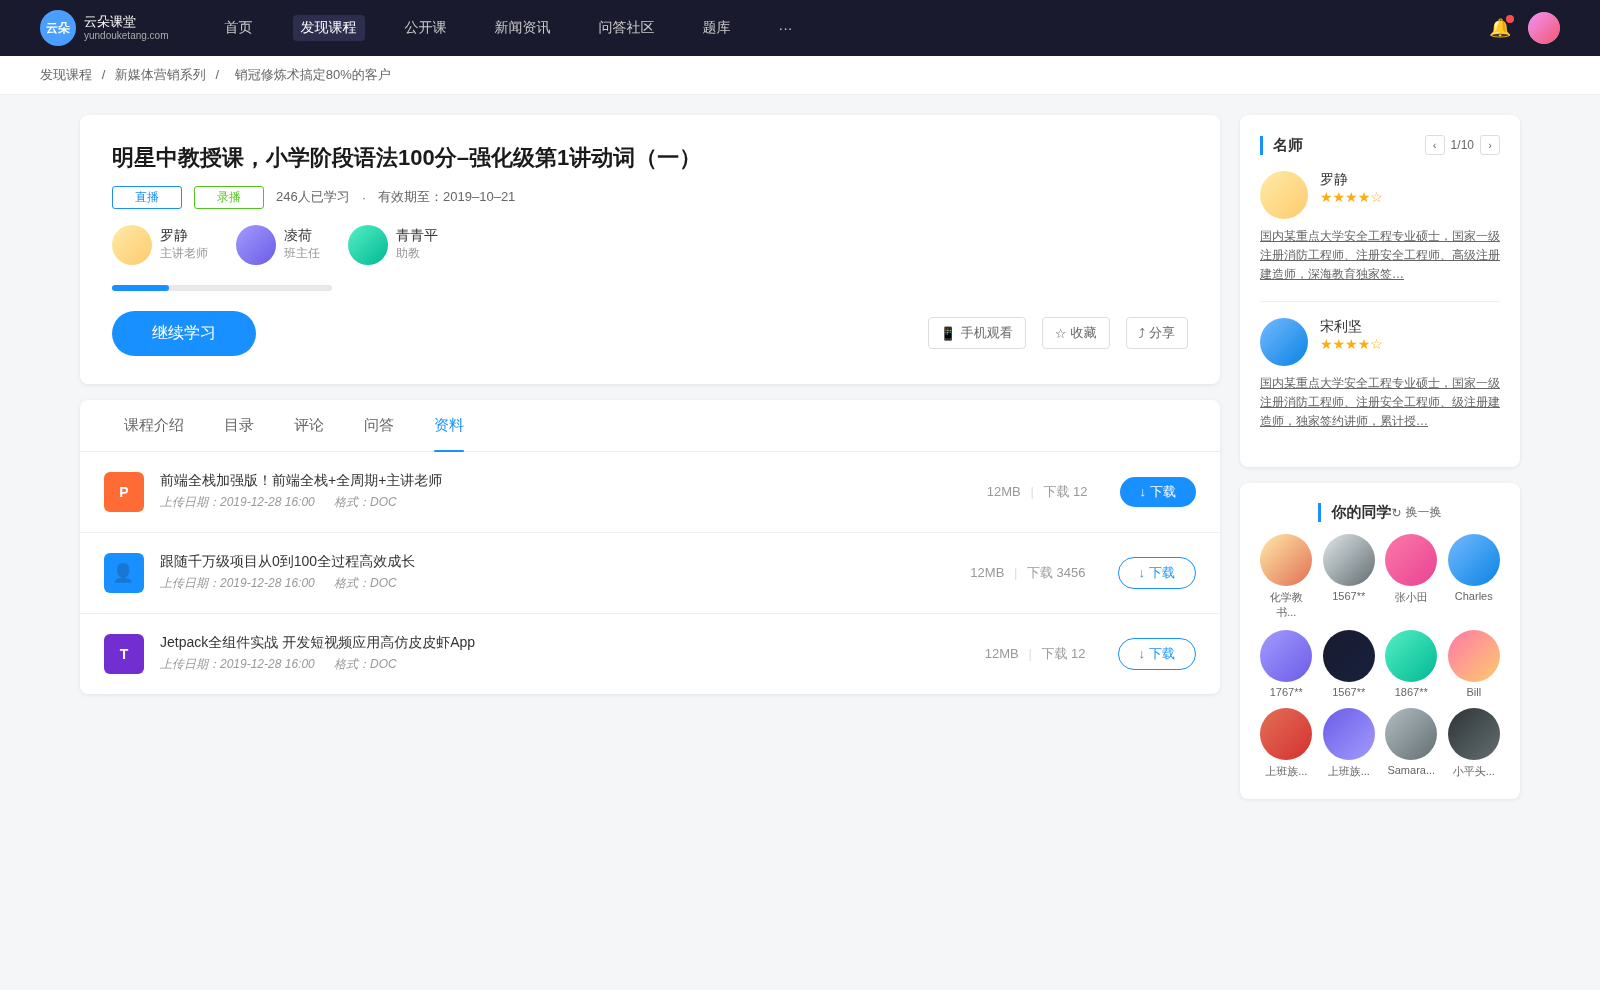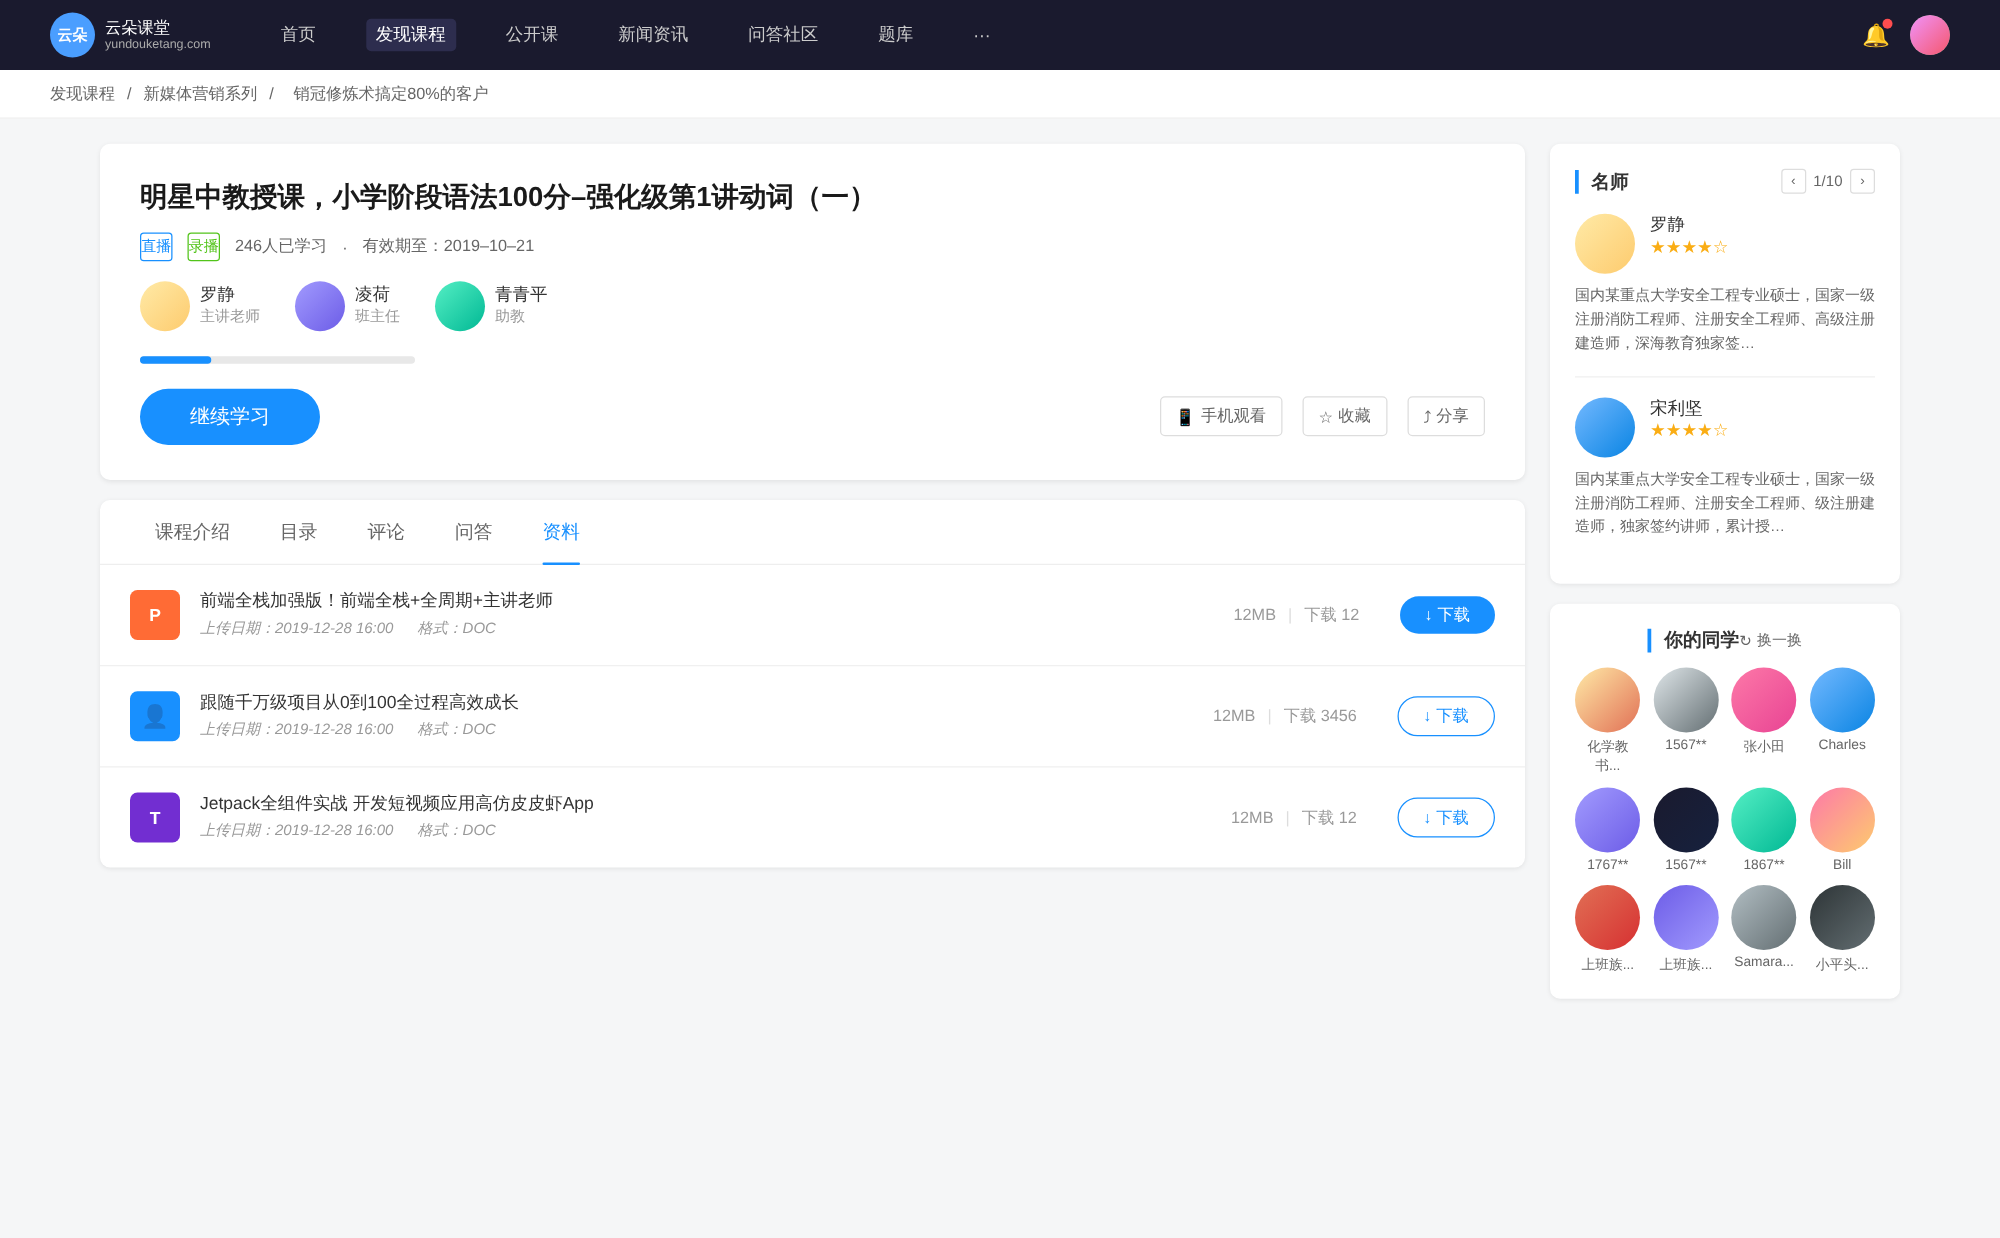--- a/index.html
+++ b/index.html
@@ -26,21 +26,21 @@
     
     .main-container { max-width: 1520px; margin: 0 auto; padding: 20px 40px; display: flex; gap: 20px; }
 
     
     .content-left { flex: 1; min-width: 0; }
 
     
     .course-card { background: white; border-radius: 8px; padding: 28px 32px; margin-bottom: 16px; box-shadow: 0 1px 4px rgba(0,0,0,0.08); }
     .course-title { font-size: 22px; font-weight: 600; color: #1a1a1a; margin-bottom: 12px; line-height: 1.4; }
     .course-meta { display: flex; align-items: center; gap: 12px; margin-bottom: 16px; font-size: 13px; color: #666; }
-    .tag { padding: 2px 0; border-radius: 3px; font-size: 12px; font-weight: 500; }
+    .tag { padding: 2px 22px; border-radius: 3px; font-size: 12px; font-weight: 500; }
     .tag-live { color: #1890ff; border: 1px solid #1890ff; }
     .tag-record { color: #52c41a; border: 1px solid #52c41a; }
     .teachers { display: flex; gap: 28px; margin-bottom: 20px; }
     .teacher-item { display: flex; align-items: center; gap: 8px; }
     .teacher-avatar { width: 40px; height: 40px; border-radius: 50%; overflow: hidden; }
     .ta1 { background: linear-gradient(135deg, #ffeaa7, #fdcb6e); }
     .ta2 { background: linear-gradient(135deg, #a29bfe, #6c5ce7); }
     .ta3 { background: linear-gradient(135deg, #55efc4, #00b894); }
     .teacher-info .name { font-size: 14px; color: #333; font-weight: 500; }
     .teacher-info .role { font-size: 12px; color: #999; }
@@ -86,21 +86,21 @@
     .pagination-mini { display: flex; align-items: center; gap: 6px; font-size: 12px; color: #666; }
     .page-btn { width: 20px; height: 20px; border: 1px solid #ddd; border-radius: 3px; display: flex; align-items: center; justify-content: center; cursor: pointer; font-size: 11px; }
     .teacher-entry { margin-bottom: 16px; padding-bottom: 16px; border-bottom: 1px solid #f0f0f0; }
     .teacher-entry:last-child { border-bottom: none; margin-bottom: 0; }
     .teacher-row { display: flex; align-items: flex-start; gap: 12px; margin-bottom: 8px; }
     .teacher-ava { width: 48px; height: 48px; border-radius: 50%; flex-shrink: 0; }
     .tav1 { background: linear-gradient(135deg, #ffeaa7, #fdcb6e); }
     .tav2 { background: linear-gradient(135deg, #74b9ff, #0984e3); }
     .teacher-name { font-size: 14px; font-weight: 500; color: #333; }
     .stars { color: #faad14; font-size: 14px; }
-    .teacher-desc { font-size: 12px; color: #666; line-height: 1.6; }
+    .teacher-desc { font-size: 12px; color: #666; line-height: 1.6; text-decoration: underline; }
 
     
     .classmates-header { display: flex; align-items: center; justify-content: center; margin-bottom: 12px; }
     .refresh-btn { font-size: 12px; color: #666; cursor: pointer; display: flex; align-items: center; gap: 4px; }
     .classmates-grid { display: grid; grid-template-columns: repeat(4, 1fr); gap: 10px; }
     .classmate-item { display: flex; flex-direction: column; align-items: center; gap: 4px; }
     .classmate-avatar { width: 52px; height: 52px; border-radius: 50%; overflow: hidden; }
     .cav1 { background: linear-gradient(135deg, #ffeaa7, #e17055); }
     .cav2 { background: linear-gradient(135deg, #dfe6e9, #636e72); }
     .cav3 { background: linear-gradient(135deg, #fd79a8, #e84393); }

